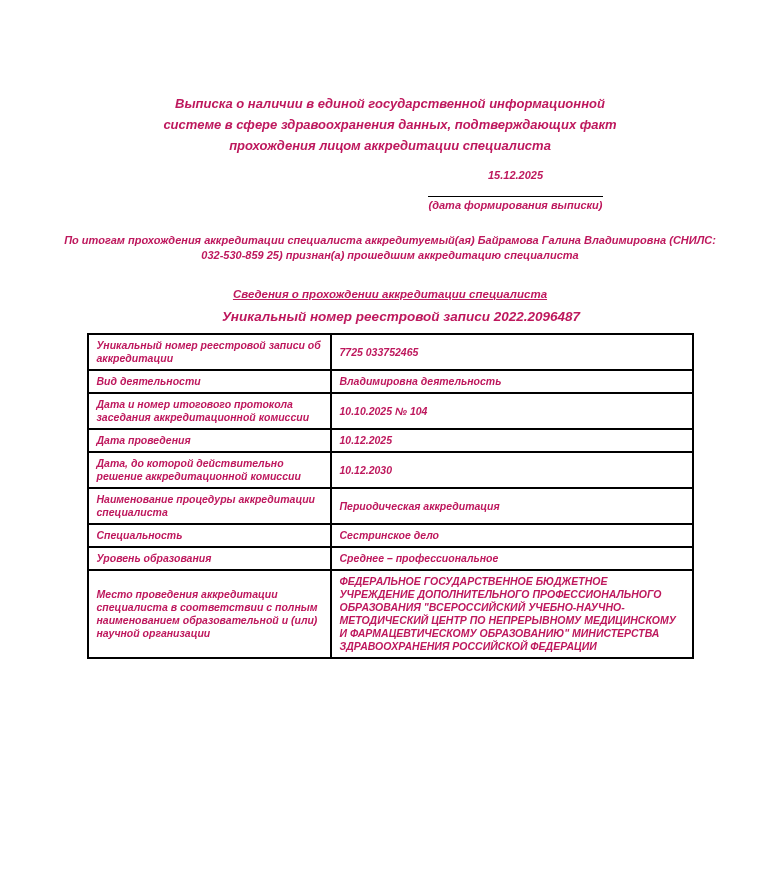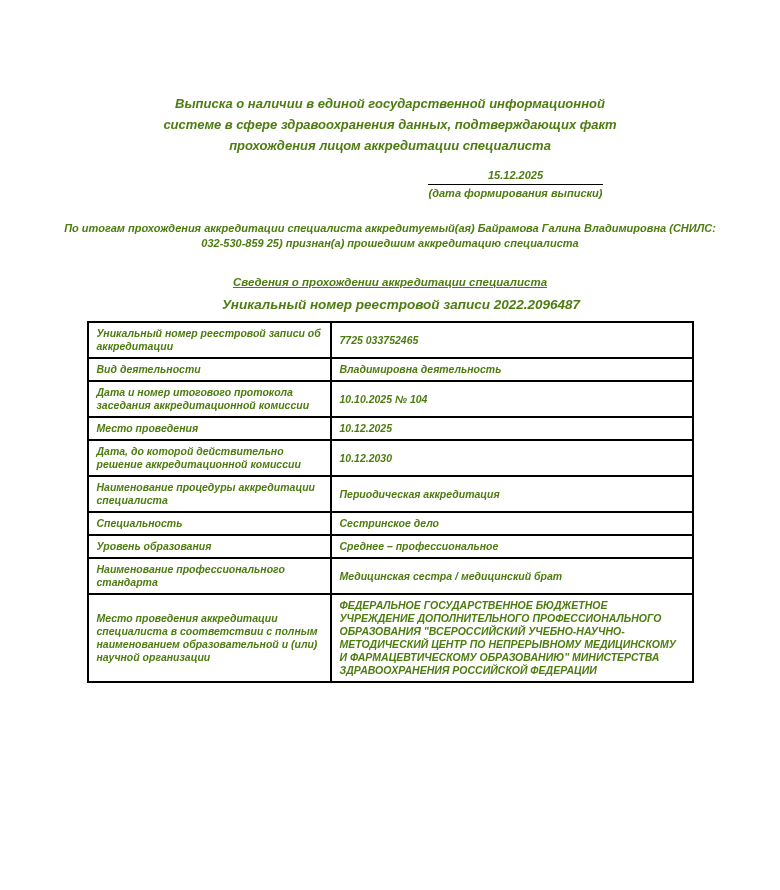--- a/index.html
+++ b/index.html
@@ -5,21 +5,21 @@
   html, body {
     margin: 0;
     padding: 0;
     background: #ffffff;
   }
   .page {
     position: relative;
     width: 780px;
     height: 890px;
     background: #ffffff;
-    color: #4d7c0f;
+    color: #be185d;
     font-family: "Liberation Sans", sans-serif;
     font-style: italic;
     font-weight: bold;
     overflow: hidden;
   }
   .doc-title {
     margin: 0 auto;
     padding-top: 93px;
     width: 520px;
     text-align: center;
@@ -28,21 +28,21 @@
   }
   .date-block {
     margin-top: 13px;
     margin-left: 428px;
     width: 175px;
     text-align: center;
     font-size: 11px;
   }
   .date-value {
     display: block;
-    padding-bottom: 3px;
+    padding-bottom: 15px;
     border-bottom: 1.5px solid #000000;
   }
   .date-caption {
     display: block;
     padding-top: 2px;
   }
   .intro {
     margin: 22px auto 0;
     width: 690px;
     text-align: center;
@@ -111,43 +111,39 @@
       </tr>
       <tr>
         <td class="label-cell">Вид деятельности</td>
         <td class="value-cell">Владимировна деятельность</td>
       </tr>
       <tr>
         <td class="label-cell">Дата и номер итогового протокола заседания аккредитационной комиссии</td>
         <td class="value-cell">10.10.2025 № 104</td>
       </tr>
       <tr>
-        <td class="label-cell">Место проведения</td>
+        <td class="label-cell">Дата проведения</td>
         <td class="value-cell">10.12.2025</td>
       </tr>
       <tr>
         <td class="label-cell">Дата, до которой действительно решение аккредитационной комиссии</td>
         <td class="value-cell">10.12.2030</td>
       </tr>
       <tr>
         <td class="label-cell">Наименование процедуры аккредитации специалиста</td>
         <td class="value-cell">Периодическая аккредитация</td>
       </tr>
       <tr>
         <td class="label-cell">Специальность</td>
         <td class="value-cell">Сестринское дело</td>
       </tr>
       <tr>
         <td class="label-cell">Уровень образования</td>
         <td class="value-cell">Среднее – профессиональное</td>
       </tr>
       <tr>
-        <td class="label-cell">Наименование профессионального стандарта</td>
-        <td class="value-cell">Медицинская сестра / медицинский брат</td>
-      </tr>
-      <tr>
         <td class="label-cell">Место проведения аккредитации специалиста в соответствии с полным наименованием образовательной и (или) научной организации</td>
         <td class="value-cell">ФЕДЕРАЛЬНОЕ ГОСУДАРСТВЕННОЕ БЮДЖЕТНОЕ УЧРЕЖДЕНИЕ ДОПОЛНИТЕЛЬНОГО ПРОФЕССИОНАЛЬНОГО ОБРАЗОВАНИЯ "ВСЕРОССИЙСКИЙ УЧЕБНО-НАУЧНО-МЕТОДИЧЕСКИЙ ЦЕНТР ПО НЕПРЕРЫВНОМУ МЕДИЦИНСКОМУ И ФАРМАЦЕВТИЧЕСКОМУ ОБРАЗОВАНИЮ" МИНИСТЕРСТВА ЗДРАВООХРАНЕНИЯ РОССИЙСКОЙ ФЕДЕРАЦИИ</td>
       </tr>
     </tbody>
   </table>
 
 </div>
 
 </body></html>

